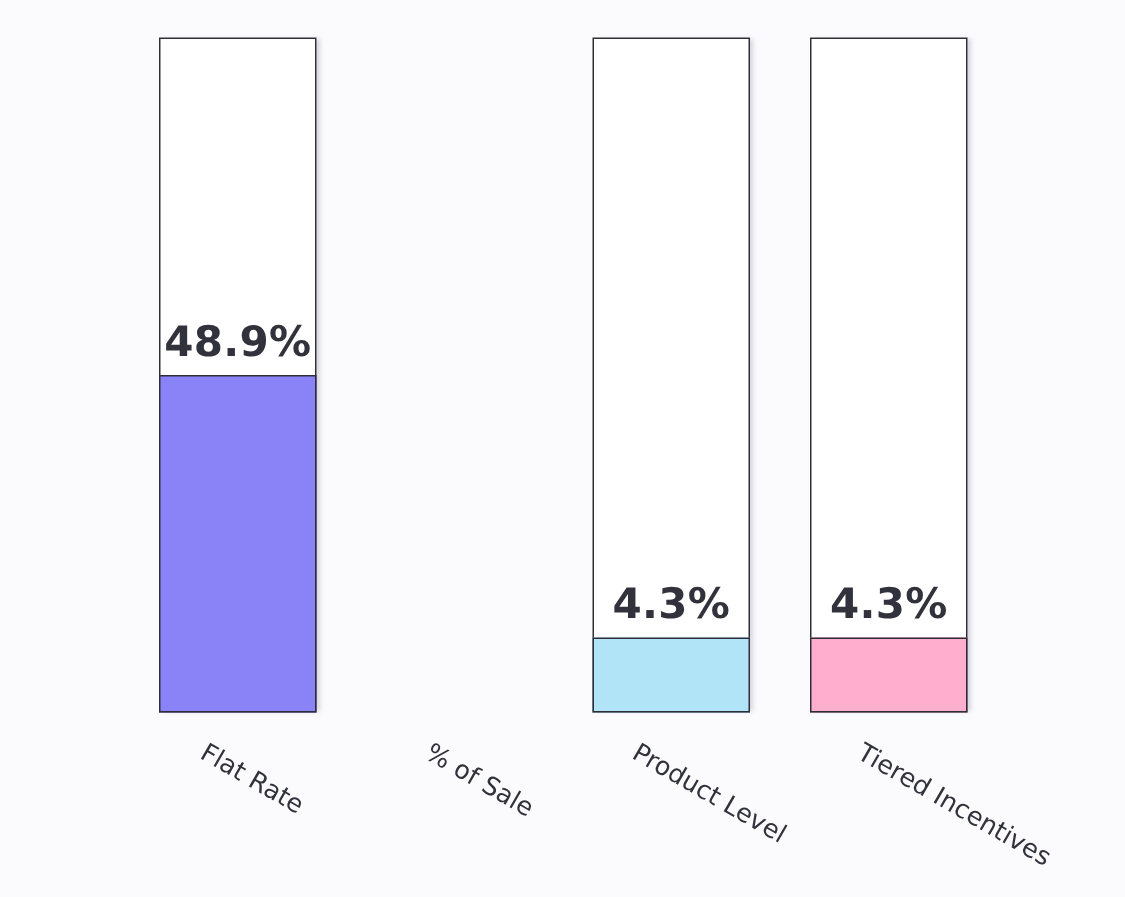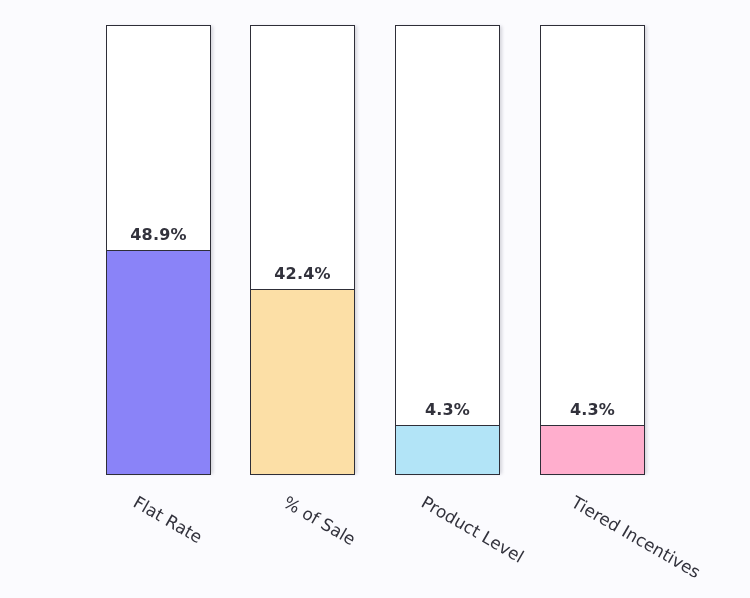--- a/index.html
+++ b/index.html
@@ -48,21 +48,21 @@
     bottom: 0;
     width: 100%;
     box-sizing: border-box;
     border: 1.5px solid #2e2e38;
   }
   .bar-value {
     position: absolute;
     left: 0;
     width: 100%;
     text-align: center;
-    font-size: 16px;
+    font-size: 28px;
     font-weight: bold;
     color: #32323c;
     letter-spacing: 0.2px;
     white-space: nowrap;
   }
   .cat-label {
     position: absolute;
     font-size: 17px;
     color: #32323c;
     white-space: nowrap;
@@ -75,25 +75,20 @@
 
 <div id="chart-root">
   <div class="plot-area">
 
     <div class="bar-group" style="left:106px;">
       <div class="bar-frame"></div>
       <div class="bar-fill" style="height:225px; background:#8a83f8;"></div>
       <div class="bar-value" style="bottom:231px;">48.9%</div>
     </div>
 
-    <div class="bar-group" style="left:250px;">
-      <div class="bar-frame"></div>
-      <div class="bar-fill" style="height:186px; background:#fcdfa6;"></div>
-      <div class="bar-value" style="bottom:192px;">42.4%</div>
-    </div>
 
     <div class="bar-group" style="left:395px;">
       <div class="bar-frame"></div>
       <div class="bar-fill" style="height:50px; background:#b2e4f7;"></div>
       <div class="bar-value" style="bottom:56px;">4.3%</div>
     </div>
 
     <div class="bar-group" style="left:540px;">
       <div class="bar-frame"></div>
       <div class="bar-fill" style="height:50px; background:#ffaecd;"></div>

